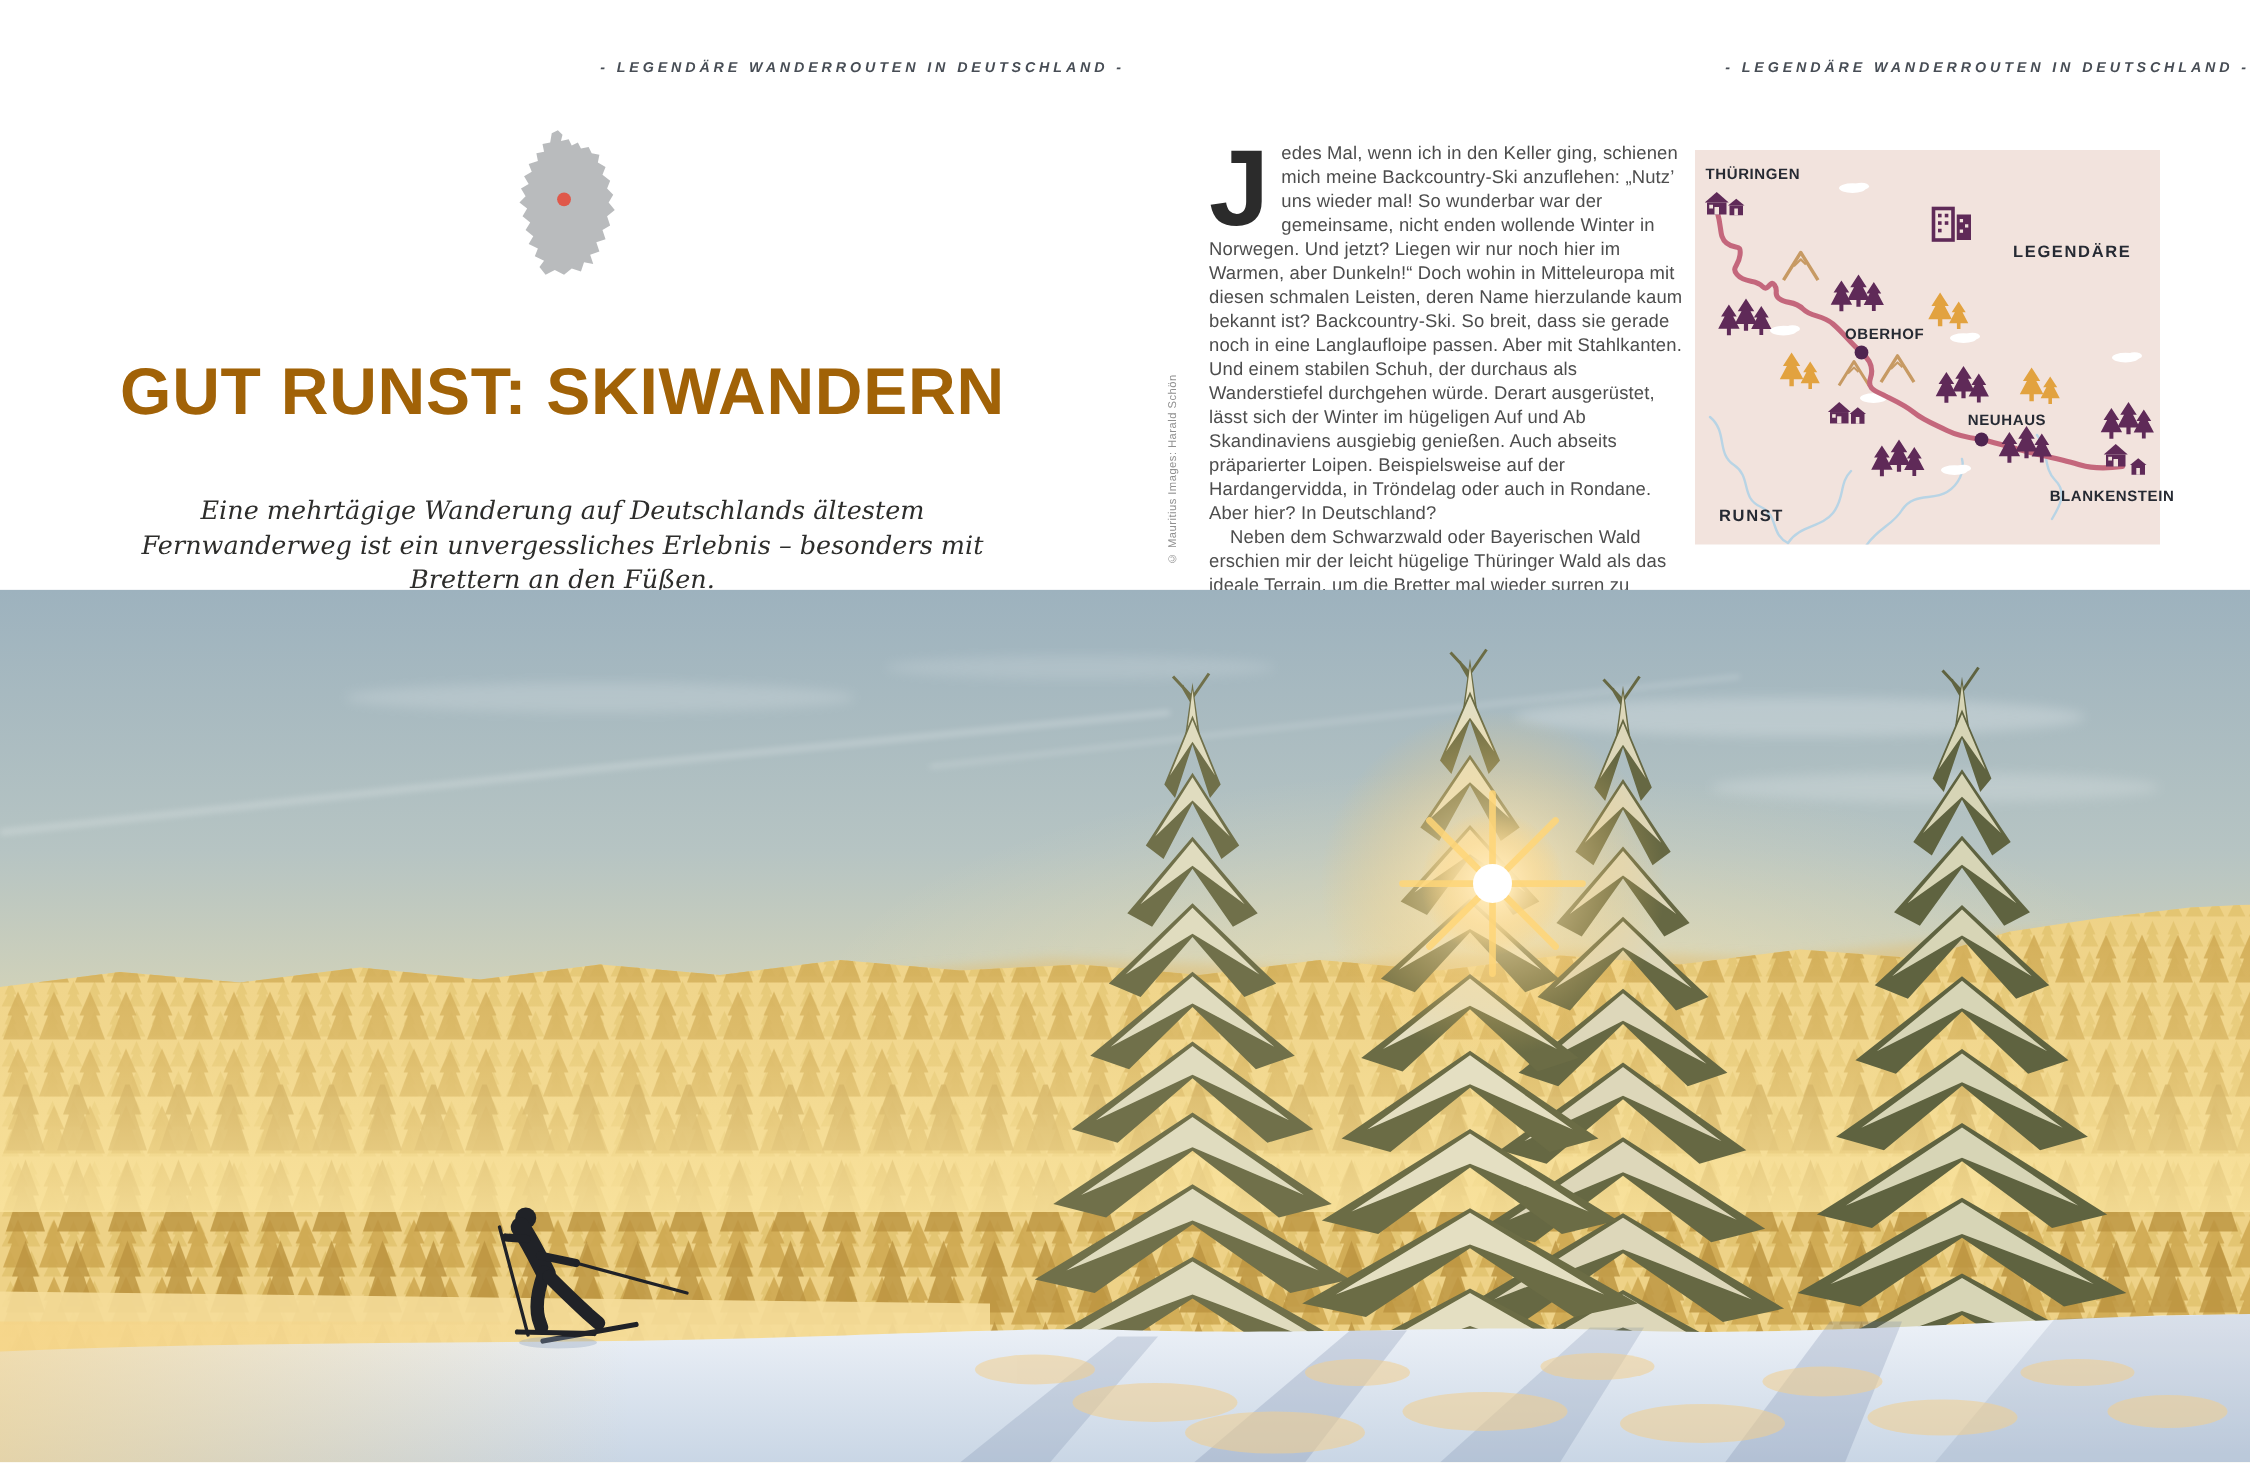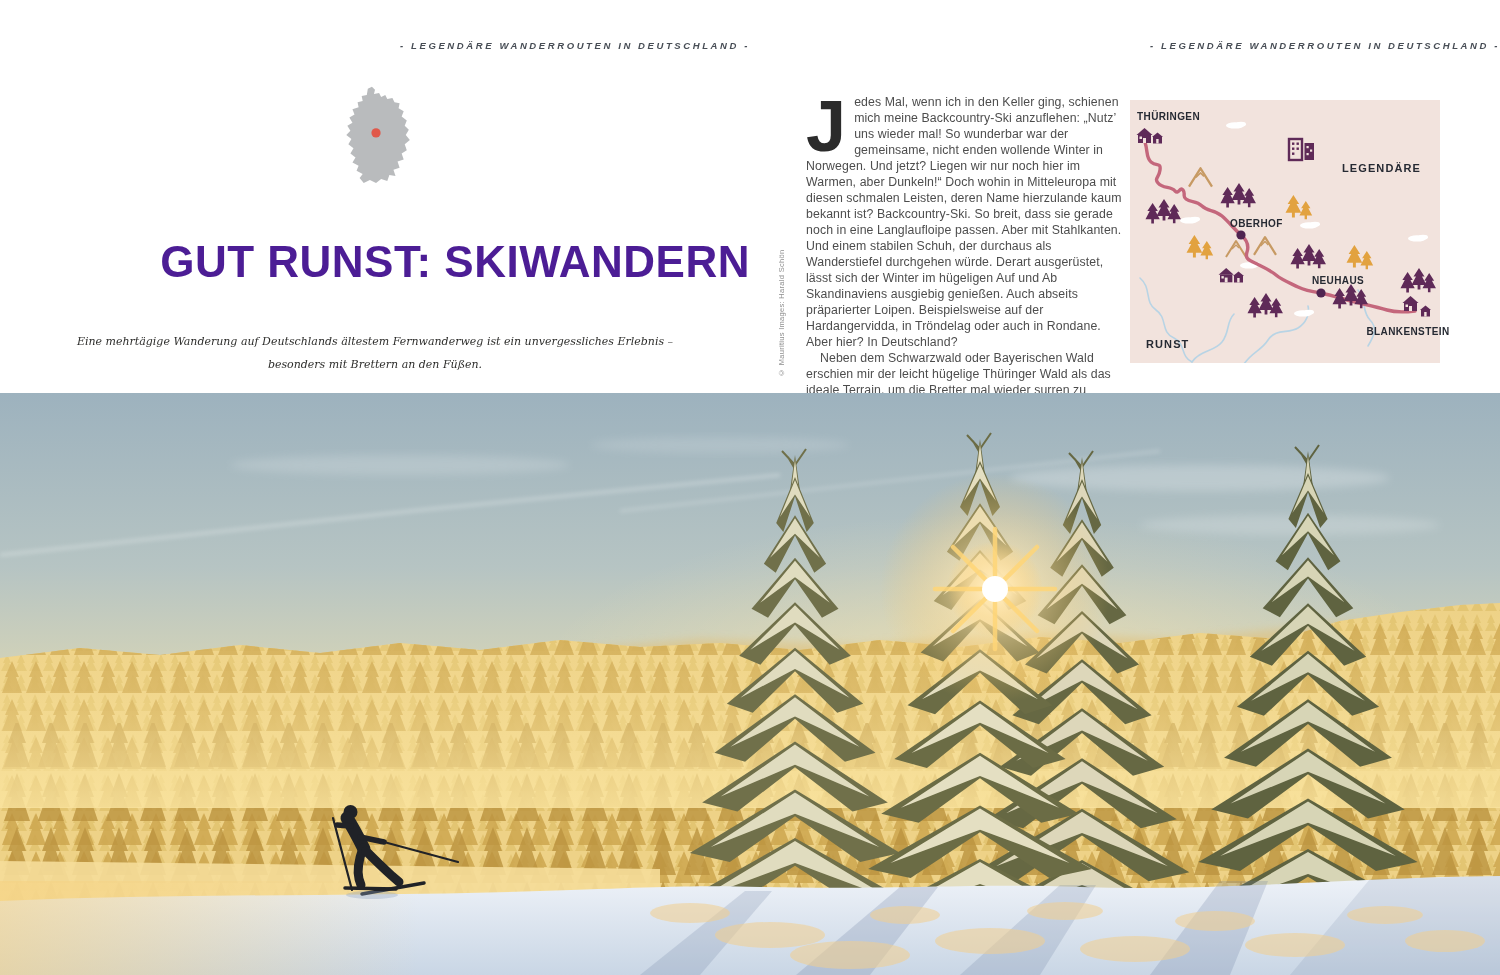--- a/index.html
+++ b/index.html
@@ -10,27 +10,27 @@
   
   .page-header{
     position:absolute;top:40px;width:750px;text-align:right;
     font-size:9.5px;font-style:italic;font-weight:bold;letter-spacing:2.6px;
     color:#474d55;
   }
   .page-header.left{left:0;}
   .page-header.right{left:750px;}
   .locator{position:absolute;left:334px;top:86px;width:82px;height:104px;}
   .headline{
-    position:absolute;left:0;top:237px;width:750px;text-align:right;
-    font-weight:bold;font-size:44px;line-height:50px;letter-spacing:.5px;color:#4c1d95;
+    position:absolute;left:0;top:237px;width:750px;text-align:center;
+    font-weight:bold;font-size:44px;line-height:50px;letter-spacing:.5px;color:#a16207;
   }
   .subtitle{
     position:absolute;left:70px;top:330px;width:610px;text-align:center;
     font-family:"DejaVu Serif",serif;font-style:italic;
-    font-size:11px;line-height:23px;color:#2d2d2b;
+    font-size:17px;line-height:23px;color:#2d2d2b;
   }
   .article{
     position:absolute;left:806px;top:94px;width:318px;
     font-size:12.3px;line-height:16px;letter-spacing:.1px;color:#4d4d4d;
   }
   .article p{margin:0;}
   .article p.indent{text-indent:14px;}
   .dropcap{
     float:left;font-weight:bold;font-size:72px;line-height:58px;
     color:#2b2b2b;margin:3px 8px 0 0;

